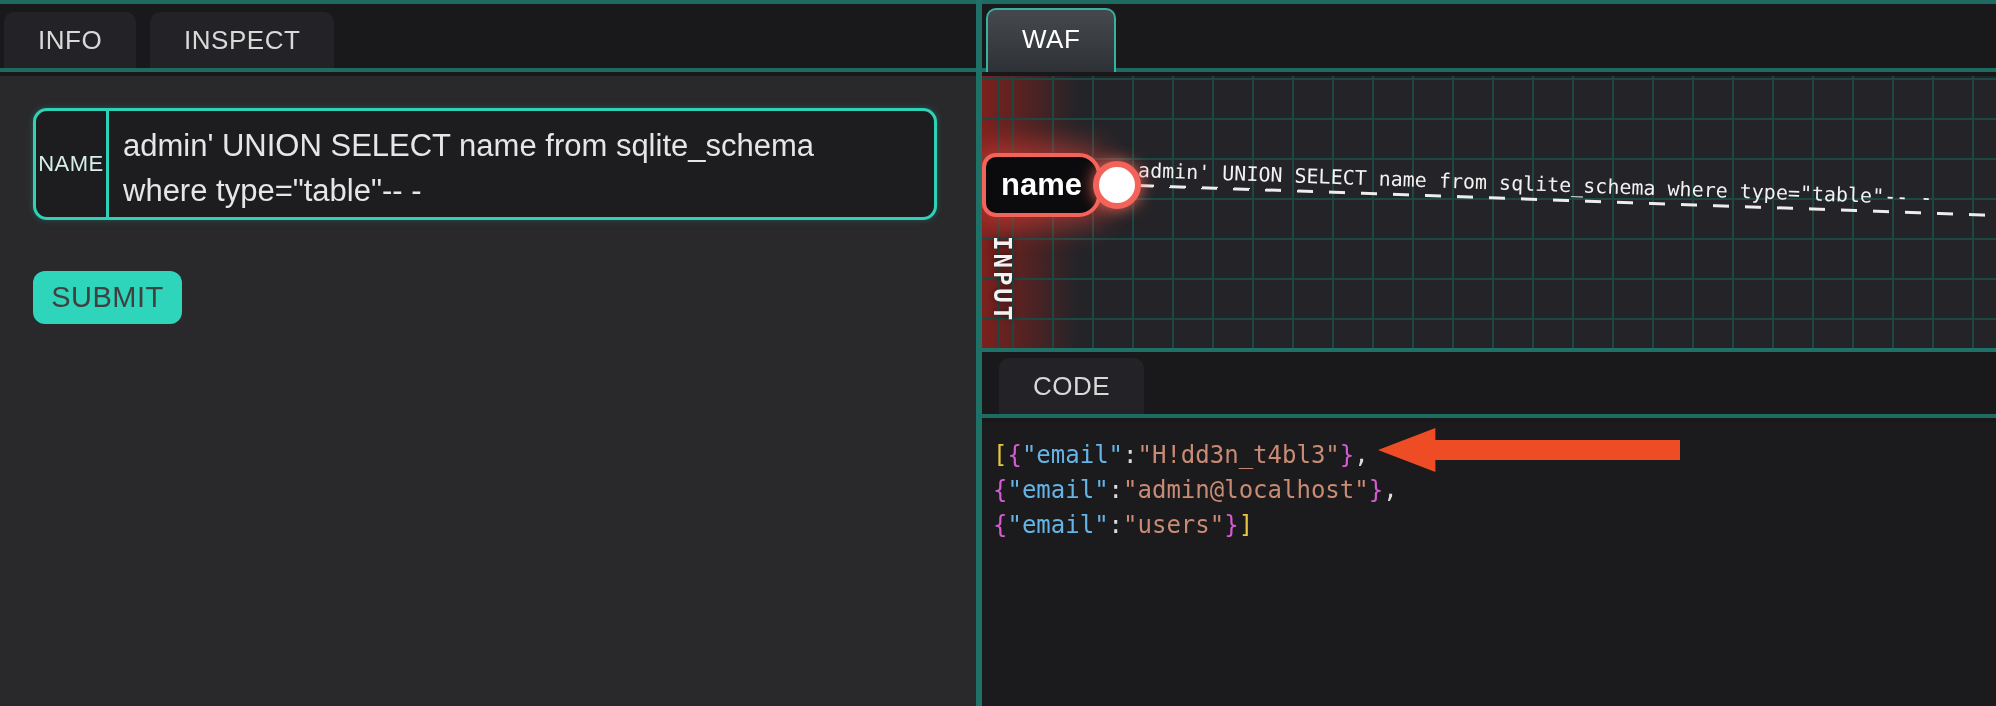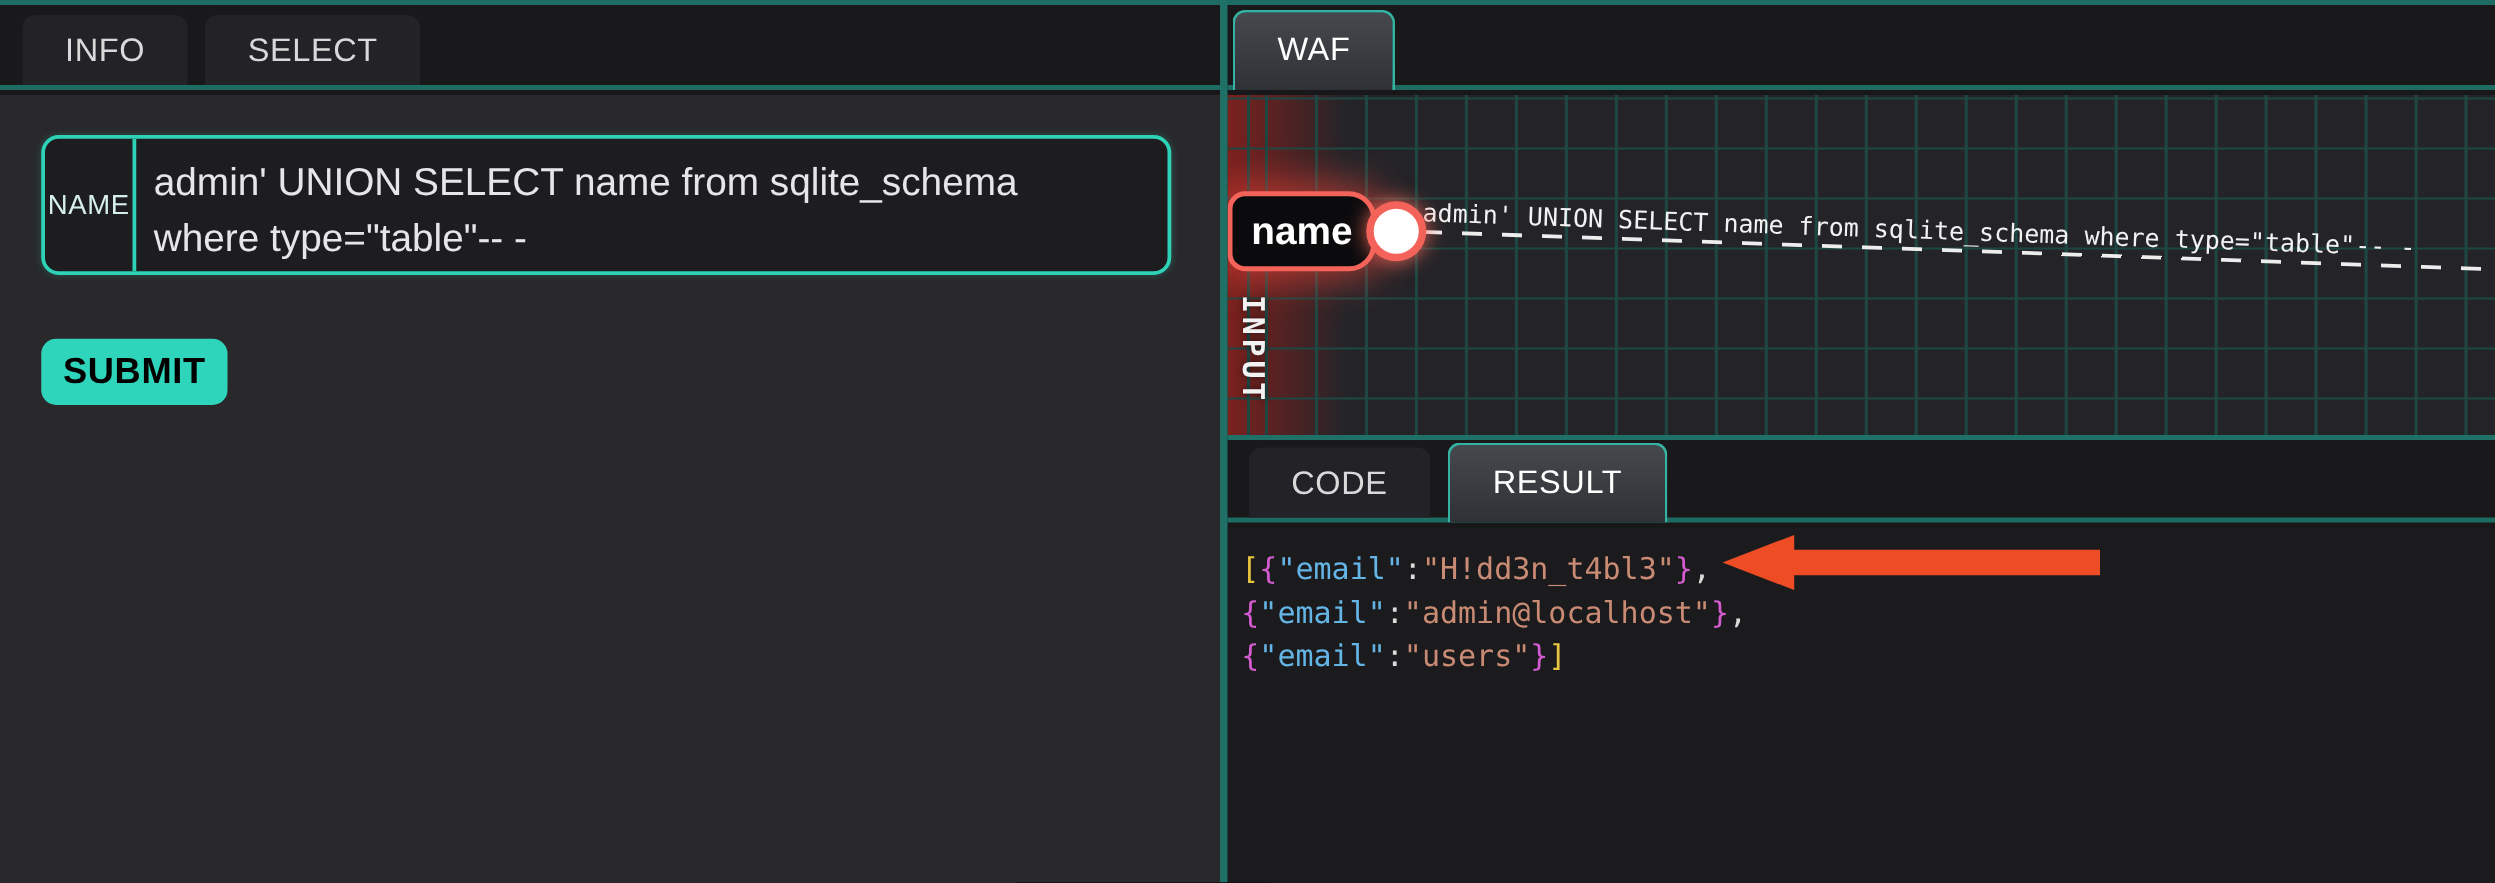--- a/index.html
+++ b/index.html
@@ -11,21 +11,21 @@
   
   .top-strip { position:absolute; left:0; top:0; width:1996px; height:4px; background:#1e6b62; }
   
   .divider { position:absolute; left:976px; top:0; width:6px; height:706px; background:#1f7066; z-index:5; }
 
   
   .tabbar {
     position:absolute; display:flex; align-items:flex-end; gap:14px;
     background:#19191c; border-bottom:4px solid #1e6b62; z-index:3;
   }
-  .tabbar-left  { left:0;   top:4px;   width:976px;  height:68px; padding-left:18px; }
+  .tabbar-left  { left:0;   top:4px;   width:976px;  height:68px; padding-left:4px; }
   .tabbar-waf   { left:982px; top:4px; width:1014px; height:68px; padding-left:4px; }
   .tabbar-out   { left:982px; top:352px; width:1014px; height:66px; padding-left:17px; }
   .tab {
     height:56px; padding:0 34px; display:flex; align-items:center; justify-content:center;
     background:#232327; color:#d9d9d9; font-size:26px; letter-spacing:0.5px;
     border-radius:10px 10px 0 0; cursor:pointer; white-space:nowrap;
   }
   .tab.active {
     height:64px; margin-bottom:-4px; padding-bottom:4px;
     background:linear-gradient(180deg,#45484c,#2e3236);
@@ -45,21 +45,21 @@
     color:#d7efe9; font-size:22px; letter-spacing:0.5px;
     border-right:3px solid #2ed3b7; flex:0 0 auto;
   }
   .name-field .field-value {
     flex:1; padding:12px 16px 10px 14px; color:#e6e6e8; font-size:31px; line-height:45px;
     max-width:810px; word-wrap:break-word;
   }
   .submit-btn {
     position:absolute; left:33px; top:195px; width:149px; height:53px;
     background:#2fd5ba; border:none; border-radius:12px; cursor:pointer;
-    color:#000000; font-weight:bold; font-size:29px; letter-spacing:0.5px;
+    color:#404040; font-weight:normal; font-size:29px; letter-spacing:0.5px;
     font-family:"Liberation Sans", sans-serif;
     display:flex; align-items:center; justify-content:center;
   }
 
   
   .grid-area {
     position:absolute; left:982px; top:76px; width:1014px; height:272px; overflow:hidden;
     background-color:#242428;
     background-image:
       repeating-linear-gradient(to right, #1d4742 0 2px, transparent 2px 40px),
@@ -116,21 +116,21 @@
   }
 </style>
 </head>
 <body>
 
 <div id="screen">
   <div class="top-strip"></div>
 
   <div class="tabbar tabbar-left">
     <div class="tab">INFO</div>
-    <div class="tab">SELECT</div>
+    <div class="tab">INSPECT</div>
   </div>
 
   <div class="left-content">
     <div class="name-field">
       <div class="field-label">NAME</div>
       <div class="field-value">admin' UNION SELECT name from sqlite_schema where type="table"-- -</div>
     </div>
     <button class="submit-btn">SUBMIT</button>
   </div>
 
@@ -146,20 +146,19 @@
     <div class="input-axis-label">INPUT</div>
     <div class="payload-trace">
       <div class="payload-text">admin' UNION SELECT name from sqlite_schema where type="table"-- -</div>
       <div class="dash-line"></div>
     </div>
   </div>
   <div class="grid-bottom-line"></div>
 
   <div class="tabbar tabbar-out">
     <div class="tab">CODE</div>
-    <div class="tab active">RESULT</div>
   </div>
 
   <div class="result-area">
     <div class="code-block"><div><span class="tk-bracket">[</span><span class="tk-brace">{</span><span class="tk-key">"email"</span><span class="tk-punct">:</span><span class="tk-str">"H!dd3n_t4bl3"</span><span class="tk-brace">}</span><span class="tk-punct">,</span></div><div><span class="tk-brace">{</span><span class="tk-key">"email"</span><span class="tk-punct">:</span><span class="tk-str">"admin@localhost"</span><span class="tk-brace">}</span><span class="tk-punct">,</span></div><div><span class="tk-brace">{</span><span class="tk-key">"email"</span><span class="tk-punct">:</span><span class="tk-str">"users"</span><span class="tk-brace">}</span><span class="tk-bracket">]</span></div></div>
     <div class="annot-arrow"></div>
   </div>
 </div>
 
 </body></html>

